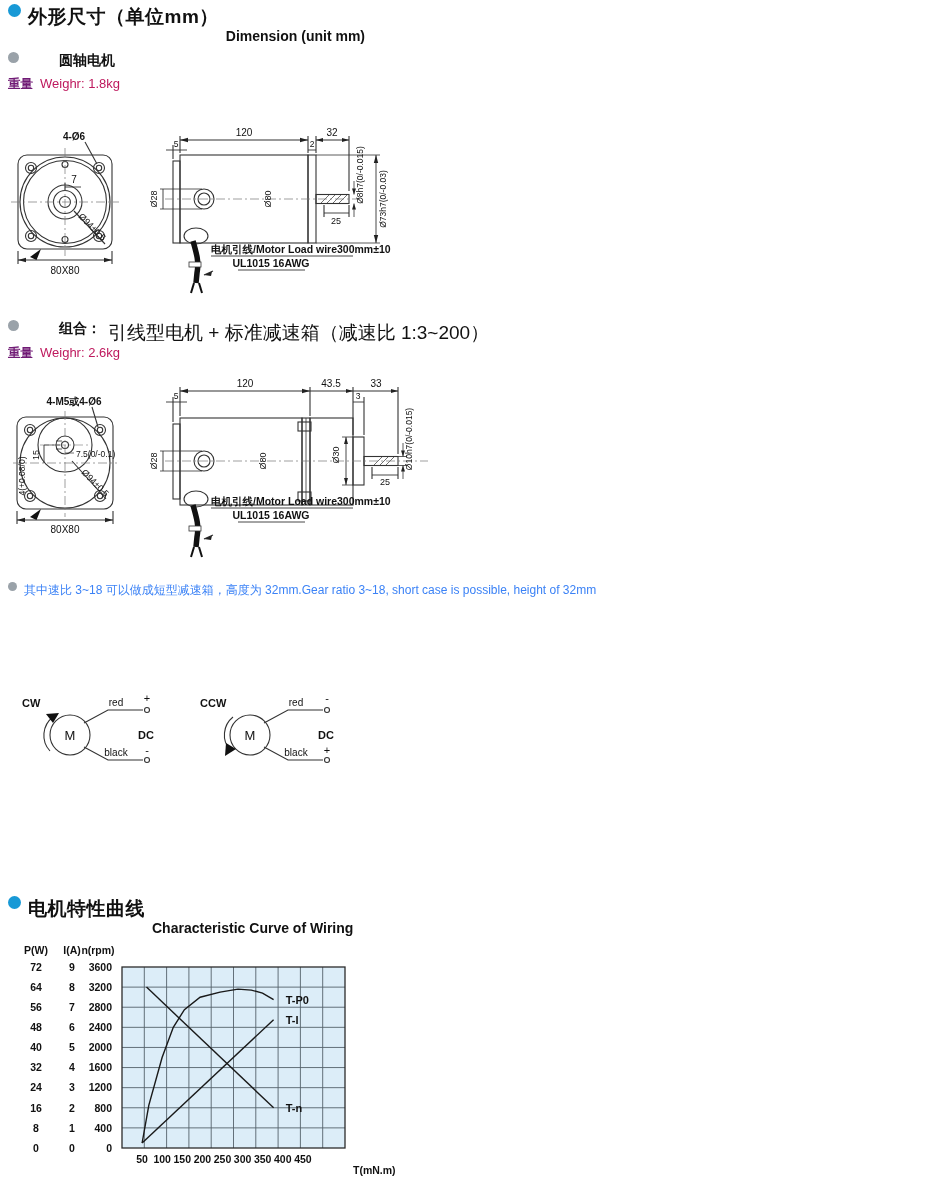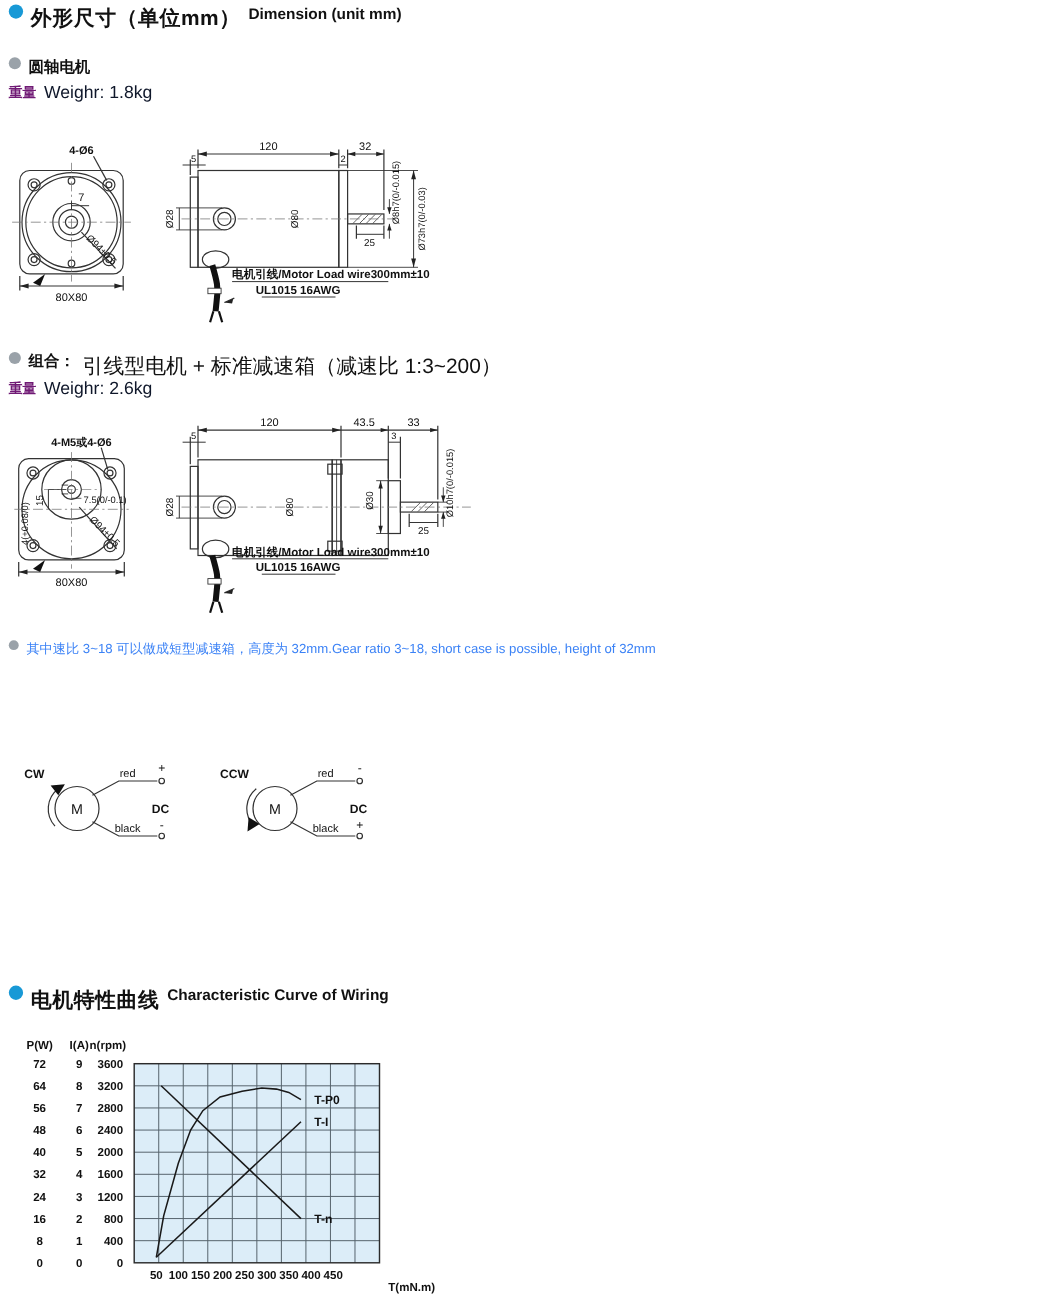--- a/index.html
+++ b/index.html
@@ -4,25 +4,25 @@
 <style>
   html,body{margin:0;padding:0;background:#fff;}
   .page{position:relative;width:950px;height:1182px;background:#ffffff;
         font-family:"Liberation Sans",sans-serif;color:#111;overflow:hidden;}
   .row{position:absolute;left:8px;display:flex;align-items:flex-start;gap:7px;white-space:nowrap;}
   .dot{border-radius:50%;flex:0 0 auto;}
   .dot.blue{width:13px;height:13px;background:#1899d6;}
   .dot.gray{width:11px;height:11px;background:#9aa2a9;}
   .dot.graysm{width:9px;height:9px;background:#9aa2a9;}
   .h1zh{font-size:19px;font-weight:800;letter-spacing:.5px;}
-  .h1en{font-size:14px;font-weight:700;}
-  .subzh{font-size:14px;font-weight:700;}
+  .h1en{font-size:14px;font-weight:700;margin-top:24px;}
+  .subzh{font-size:14px;font-weight:700;margin-left:33px;}
   .subrest{font-size:19px;}
   .wzh{font-size:12.5px;font-weight:700;color:#701a75;}
-  .wen{font-size:16px;color:#0f172a;}
+  .wen{font-size:13px;color:#be185d;}
   .note{font-size:12px;color:#3b82f6;}
   svg{position:absolute;}
   svg text{stroke:none !important;fill:#111;font-family:"Liberation Sans",sans-serif;}
   .t10{font-size:10px;} .t10b{font-size:10px;font-weight:700;}
   .t9{font-size:9px;} .t85{font-size:8.5px;} .t105b{font-size:10.5px;font-weight:700;}
   .t11{font-size:11px;} .t11b{font-size:11px;font-weight:700;} .t13{font-size:13px;}
   .tick{font-size:10.5px;font-weight:700;} .slabel{font-size:11px;font-weight:700;}
 </style>
 </head>
 <body>

